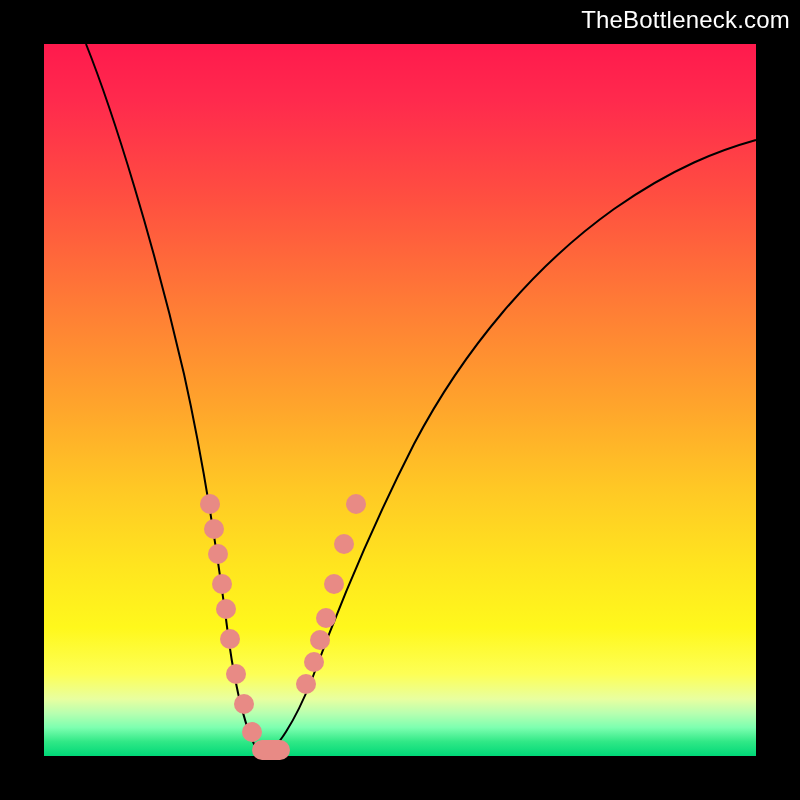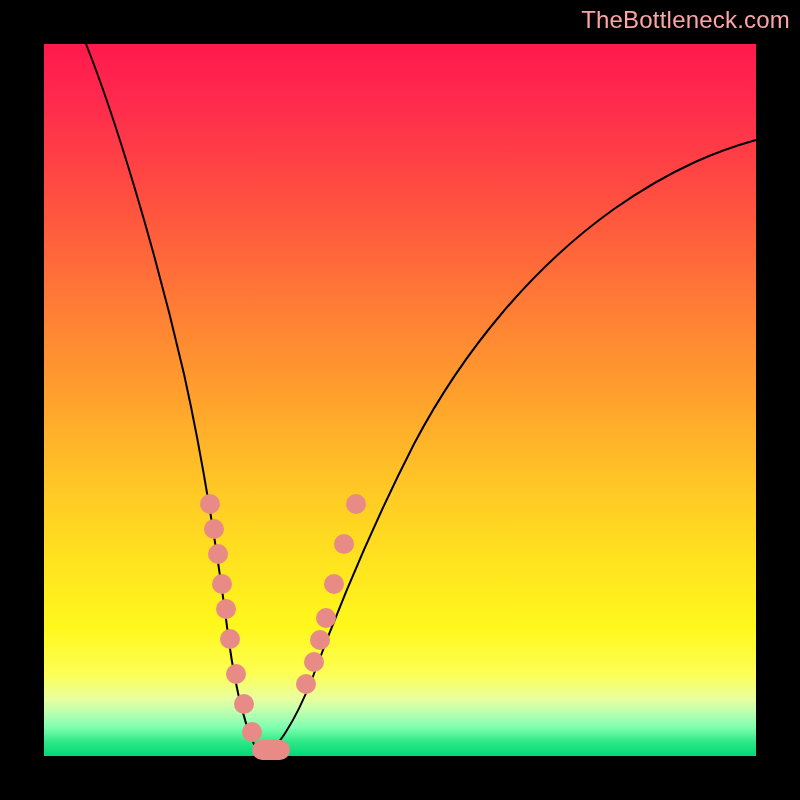--- a/index.html
+++ b/index.html
@@ -39,21 +39,21 @@
       #b8ffb0 94%,
       #7dffb0 96%,
       #30e886 98%,
       #00d878 100%
     );
   }
   .watermark {
     position: absolute;
     top: 6px;
     right: 10px;
-    color: #fca5a5;
+    color: #ffffff;
     font-size: 24px;
     letter-spacing: 0.2px;
     user-select: none;
     text-align: right;
   }
   svg.curve-layer {
     position: absolute;
     left: 44px;
     top: 44px;
     width: 712px;

